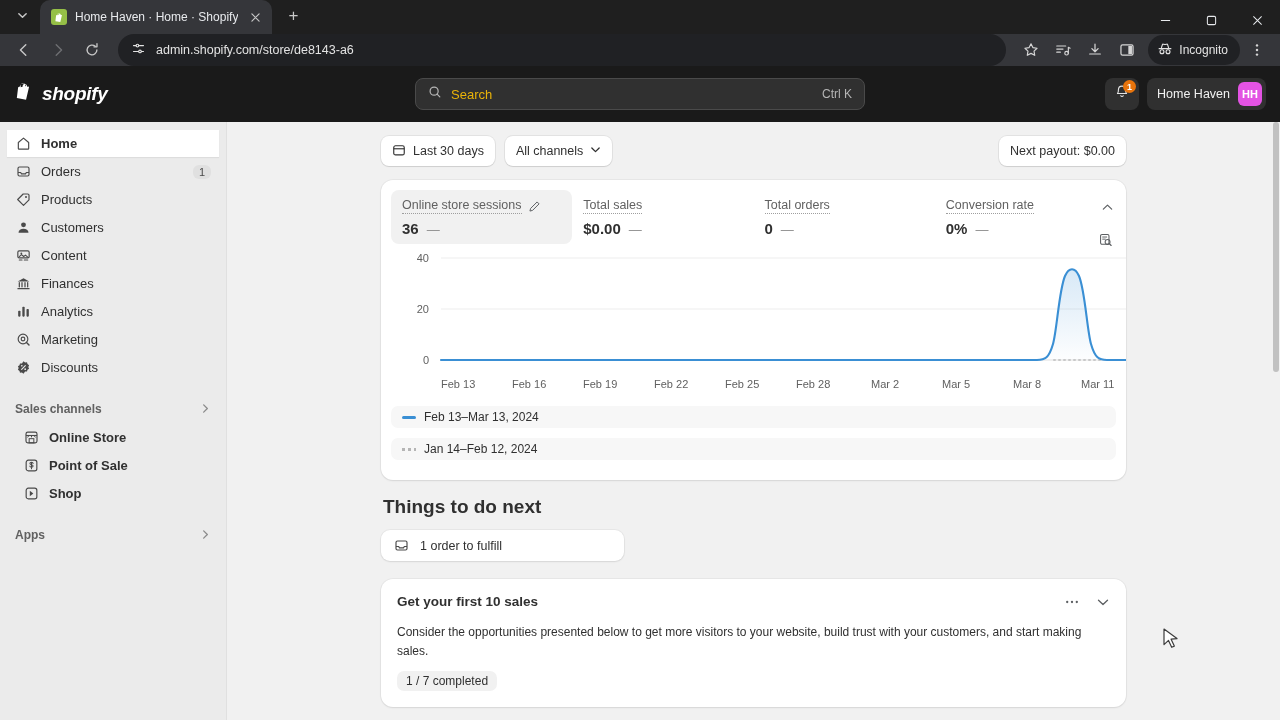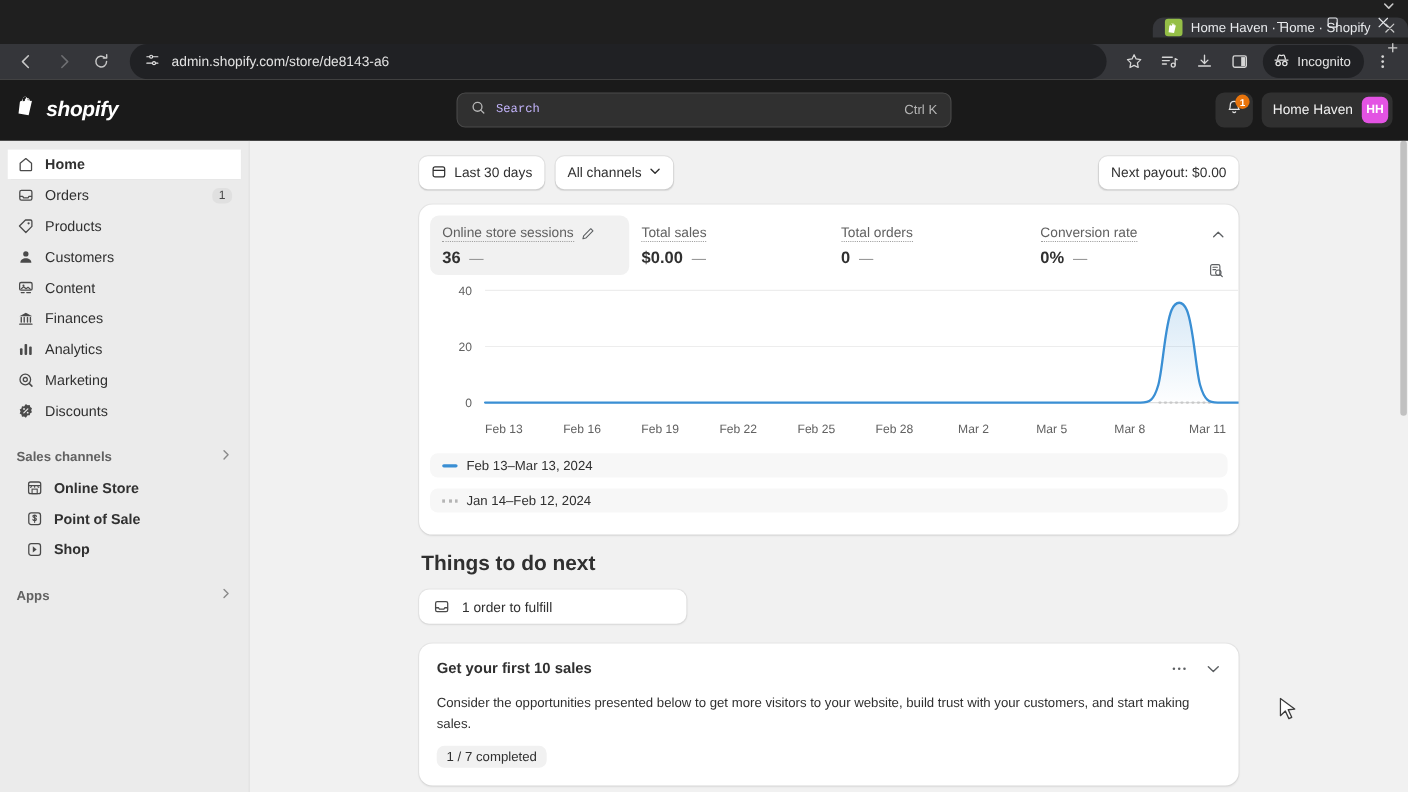--- a/index.html
+++ b/index.html
@@ -7,21 +7,21 @@
     width: 1280px; height: 720px;
     font-family: "Liberation Sans", sans-serif;
     overflow: hidden;
     background: #f1f1f1;
   }
 
   
   .browser { width: 1280px; height: 720px; display: flex; flex-direction: column; }
   .tabstrip {
     height: 40px; background: #1f1f1f; display: flex; align-items: flex-end;
-    padding-left: 6px; position: relative; flex-direction: column;
+    padding-left: 6px; position: relative;
   }
   .tab-list-btn {
     width: 28px; height: 28px; margin: 0 4px 5px 2px; border-radius: 6px;
     display: flex; align-items: center; justify-content: center; color: #c7c7c7;
   }
   .tab {
     height: 34px; min-width: 200px; max-width: 240px; background: #35363a;
     border-radius: 10px 10px 0 0; display: flex; align-items: center;
     padding: 0 8px 0 11px; gap: 8px; color: #e8eaed; font-size: 12px;
   }
@@ -60,21 +60,21 @@
     height: 56px; background: #1a1a1a; display: flex; align-items: center;
     padding: 0 14px; flex: none;
   }
   .logo { display: flex; align-items: center; gap: 7px; width: 200px; }
   .logo-word { color: #fff; font-size: 19px; font-weight: bold; font-style: italic; letter-spacing: -0.3px; }
   .search-wrap { flex: 1; display: flex; justify-content: center; }
   .search-box {
     width: 450px; height: 32px; background: #303030; border: 1px solid #4a4a4a;
     border-radius: 8px; display: flex; align-items: center; padding: 0 12px; gap: 9px;
   }
-  .search-placeholder { flex: 1; color: #c4b5fd; font-size: 11px; font-family: Liberation Mono, monospace; }
+  .search-placeholder { flex: 1; color: #eab308; font-size: 13px; }
   .search-kbd { color: #b5b5b5; font-size: 12px; }
   .topbar-right { display: flex; align-items: center; gap: 8px; width: 200px; justify-content: flex-end; }
   .bell-btn { width: 34px; height: 32px; border-radius: 8px; background: #303030; display: flex; align-items: center; justify-content: center; position: relative; color: #e3e3e3; }
   .bell-badge {
     position: absolute; top: 2px; right: 3px; min-width: 13px; height: 13px;
     border-radius: 7px; background: #e8740c; color: #fff; font-size: 9px;
     display: flex; align-items: center; justify-content: center; padding: 0 3px;
     font-weight: bold;
   }
   .store-pill {

